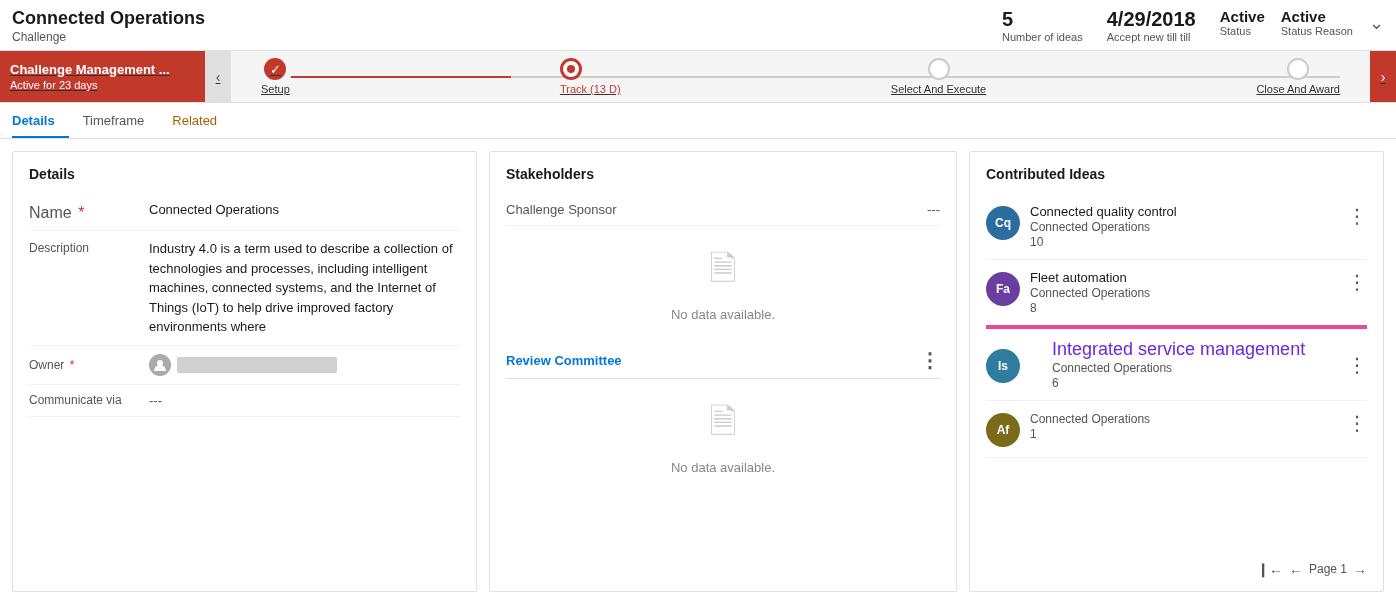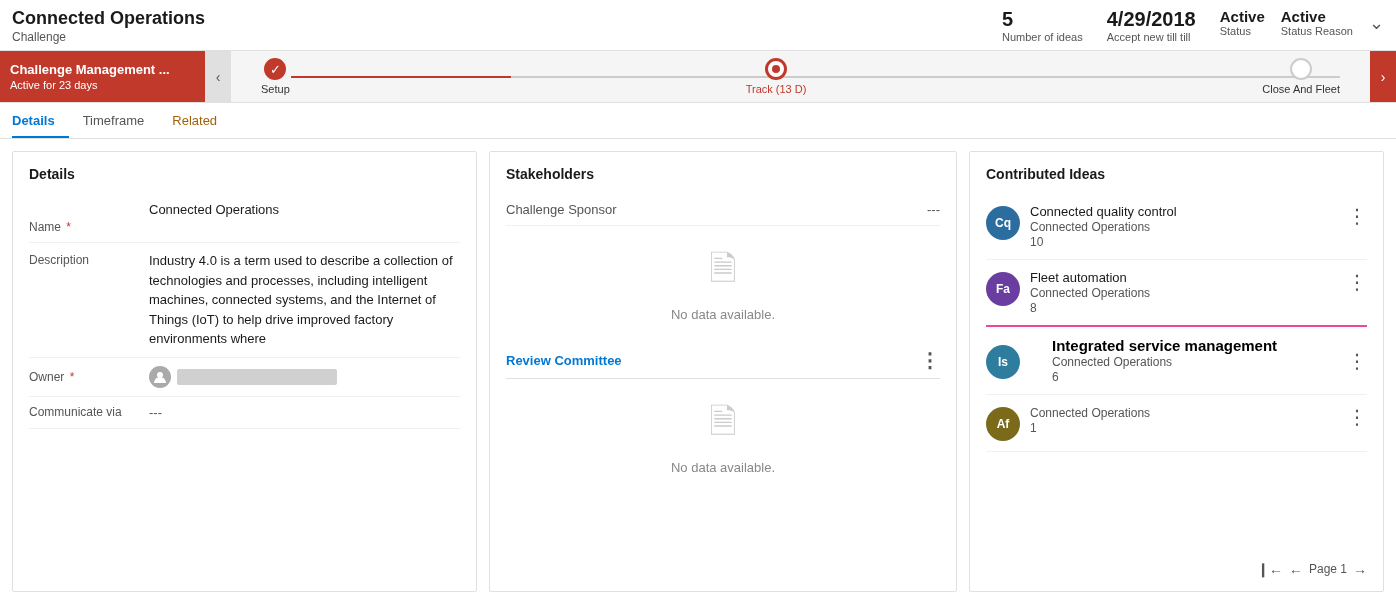--- a/index.html
+++ b/index.html
@@ -29,72 +29,76 @@
       </div>
       <div style="display:flex; flex-direction:column;">
         <span style="font-size:15px; font-weight:600; color:#1a1a1a;">Active</span>
         <span style="font-size:11px; color:#555;">Status Reason</span>
       </div>
       <span style="font-size:18px; color:#555; margin-top:4px; cursor:pointer;">⌄</span>
     </div>
   </div>
 </div>
 
-<div style="display:flex; height:52px; border-bottom:1px solid #e0e0e0; background:#f5f5f5;">
+<div style="display:flex; height:52px; border-bottom:1px solid #e0e0e0; background:#f5f5f5;text-decoration:underline;">
 
   <div style="background:#c0392b; color:#fff; padding:6px 10px; min-width:205px; cursor:pointer; display:flex; flex-direction:column; justify-content:center;">
     <div style="font-size:13px; font-weight:600; white-space:nowrap; overflow:hidden; text-overflow:ellipsis; max-width:185px;">Challenge Management ...</div>
     <div style="font-size:11px; margin-top:2px;">Active for 23 days</div>
   </div>
 
   <button style="display:flex; align-items:center; justify-content:center; background:#e0e0e0; border:none; cursor:pointer; width:26px; font-size:14px; color:#555; flex-shrink:0;">‹</button>
 
   <div style="flex:1; display:flex; align-items:center; position:relative; padding:0 30px;">
 
     <div style="position:absolute; top:50%; left:60px; right:30px; height:2px; background:#ccc; transform:translateY(-50%); z-index:0;"></div>
     <div style="position:absolute; top:50%; left:60px; width:220px; height:2px; background:#c0392b; transform:translateY(-50%); z-index:1;"></div>
 
     <div style="display:flex; justify-content:space-between; width:100%; position:relative; z-index:2;">
 
       <div style="display:flex; flex-direction:column; align-items:center;">
         <div style="width:22px; height:22px; border-radius:50%; background:#c0392b; border:2px solid #c0392b; color:#fff; display:flex; align-items:center; justify-content:center; font-size:13px;">✓</div>
         <span style="font-size:11px; color:#333; margin-top:3px;">Setup</span>
       </div>
 
-      <div style="display:flex; flex-direction:column; align-items:center;">
+      <div style="display:flex; flex-direction:column; align-items:flex-start;">
         <div style="width:22px; height:22px; border-radius:50%; background:#fff; border:3px solid #c0392b; display:flex; align-items:center; justify-content:center; position:relative;">
           <div style="width:8px; height:8px; border-radius:50%; background:#c0392b;"></div>
         </div>
         <span style="font-size:11px; color:#c0392b; font-weight:500; margin-top:3px;">Track (13 D)</span>
       </div>
 
-
       <div style="display:flex; flex-direction:column; align-items:center;">
         <div style="width:22px; height:22px; border-radius:50%; background:#fff; border:2px solid #ccc;"></div>
-        <span style="font-size:11px; color:#333; margin-top:3px;">Close And Fleet</span>
+        <span style="font-size:11px; color:#333; margin-top:3px;">Select And Execute</span>
+      </div>
+
+      <div style="display:flex; flex-direction:column; align-items:center;">
+        <div style="width:22px; height:22px; border-radius:50%; background:#fff; border:2px solid #ccc;"></div>
+        <span style="font-size:11px; color:#333; margin-top:3px;">Close And Award</span>
       </div>
     </div>
   </div>
 
   <button style="display:flex; align-items:center; justify-content:center; background:#c0392b; border:none; cursor:pointer; width:26px; font-size:14px; color:#fff; flex-shrink:0;">›</button>
 </div>
 
 <div style="display:flex; gap:0; padding:0 12px; border-bottom:1px solid #e0e0e0;">
   <div style="padding:10px 14px 8px 0; font-size:13px; color:#0078d4; font-weight:600; border-bottom:2px solid #0078d4; margin-right:14px; cursor:pointer;">Details</div>
   <div style="padding:10px 14px 8px 0; font-size:13px; color:#555; border-bottom:2px solid transparent; margin-right:14px; cursor:pointer;">Timeframe</div>
   <div style="padding:10px 14px 8px 0; font-size:13px; color:#a16207; border-bottom:2px solid transparent; margin-right:14px; cursor:pointer;">Related</div>
 </div>
 
 <div style="display:flex; gap:12px; padding:12px; height:calc(612px - 57px - 52px - 38px); overflow:hidden;">
 
   <div style="background:#fff; border:1px solid #e0e0e0; border-radius:2px; width:465px; flex-shrink:0; padding:14px 16px; overflow-y:auto;">
     <div style="font-size:14px; font-weight:600; color:#1a1a1a; margin-bottom:12px;">Details</div>
 
     <div style="display:flex; padding:8px 0; border-bottom:1px solid #f0f0f0; align-items:flex-start;">
-      <div style="font-size:12px; color:#555; width:120px; flex-shrink:0; padding-top:2px;margin-top:16px;">
+      <div style="font-size:16px; color:#555; width:120px; flex-shrink:0; padding-top:2px;">
         <span>Name</span>
         <span style="color:#c0392b; margin-left:2px;">*</span>
       </div>
       <div style="font-size:13px; color:#1a1a1a; flex:1;">Connected Operations</div>
     </div>
 
     <div style="display:flex; padding:8px 0; border-bottom:1px solid #f0f0f0; align-items:flex-start;">
       <div style="font-size:12px; color:#555; width:120px; flex-shrink:0; padding-top:2px;">Description</div>
       <div style="font-size:13px; color:#1a1a1a; flex:1; line-height:1.5;">Industry 4.0 is a term used to describe a collection of technologies and processes, including intelligent machines, connected systems, and the Internet of Things (IoT) to help drive improved factory environments where</div>
     </div>
@@ -152,33 +156,33 @@
 
     <div style="display:flex; align-items:flex-start; padding:10px 0; border-bottom:1px solid #f0f0f0;">
       <div style="width:34px; height:34px; border-radius:50%; background:#2c6da0; display:flex; align-items:center; justify-content:center; color:#fff; font-size:12px; font-weight:600; flex-shrink:0; margin-right:10px; margin-top:2px;">Cq</div>
       <div style="flex:1;">
         <div style="font-size:13px; font-weight:500; color:#1a1a1a;">Connected quality control</div>
         <div style="font-size:12px; color:#555; margin-top:1px;">Connected Operations</div>
         <div style="font-size:12px; color:#555; margin-top:1px;">10</div>
       </div>
       <span style="font-size:20px; color:#555; cursor:pointer;">⋮</span>
     </div>
-    <div style="display:flex; align-items:flex-start; padding:10px 0; border-bottom:2px solid #ec4899;">
+    <div style="display:flex; align-items:flex-start; padding:10px 0; border-bottom:4px solid #ec4899;">
       <div style="width:34px; height:34px; border-radius:50%; background:#6a3ea1; display:flex; align-items:center; justify-content:center; color:#fff; font-size:12px; font-weight:600; flex-shrink:0; margin-right:10px; margin-top:2px;">Fa</div>
       <div style="flex:1;">
         <div style="font-size:13px; font-weight:500; color:#1a1a1a;">Fleet automation</div>
         <div style="font-size:12px; color:#555; margin-top:1px;">Connected Operations</div>
         <div style="font-size:12px; color:#555; margin-top:1px;">8</div>
       </div>
       <span style="font-size:20px; color:#555; cursor:pointer;">⋮</span>
     </div>
     <div style="display:flex; align-items:center; padding:10px 0; border-bottom:1px solid #f0f0f0;gap:22px;">
       <div style="width:34px; height:34px; border-radius:50%; background:#2e7d9e; display:flex; align-items:center; justify-content:center; color:#fff; font-size:12px; font-weight:600; flex-shrink:0; margin-right:10px; margin-top:2px;">Is</div>
       <div style="flex:1;">
-        <div style="font-size:15px; font-weight:700; color:#000000;">Integrated service management</div>
+        <div style="font-size:18px; font-weight:400; color:#6d28d9;">Integrated service management</div>
         <div style="font-size:12px; color:#555; margin-top:1px;">Connected Operations</div>
         <div style="font-size:12px; color:#555; margin-top:1px;">6</div>
       </div>
       <span style="font-size:20px; color:#555; cursor:pointer;">⋮</span>
     </div>
     <div style="display:flex; align-items:flex-start; padding:10px 0; border-bottom:1px solid #f0f0f0;">
       <div style="width:34px; height:34px; border-radius:50%; background:#7a6a1a; display:flex; align-items:center; justify-content:center; color:#fff; font-size:12px; font-weight:600; flex-shrink:0; margin-right:10px; margin-top:2px;">Af</div>
       <div style="flex:1;">
         <div style="font-size:12px; color:#555; margin-top:1px;">Connected Operations</div>
         <div style="font-size:12px; color:#555; margin-top:1px;">1</div>

